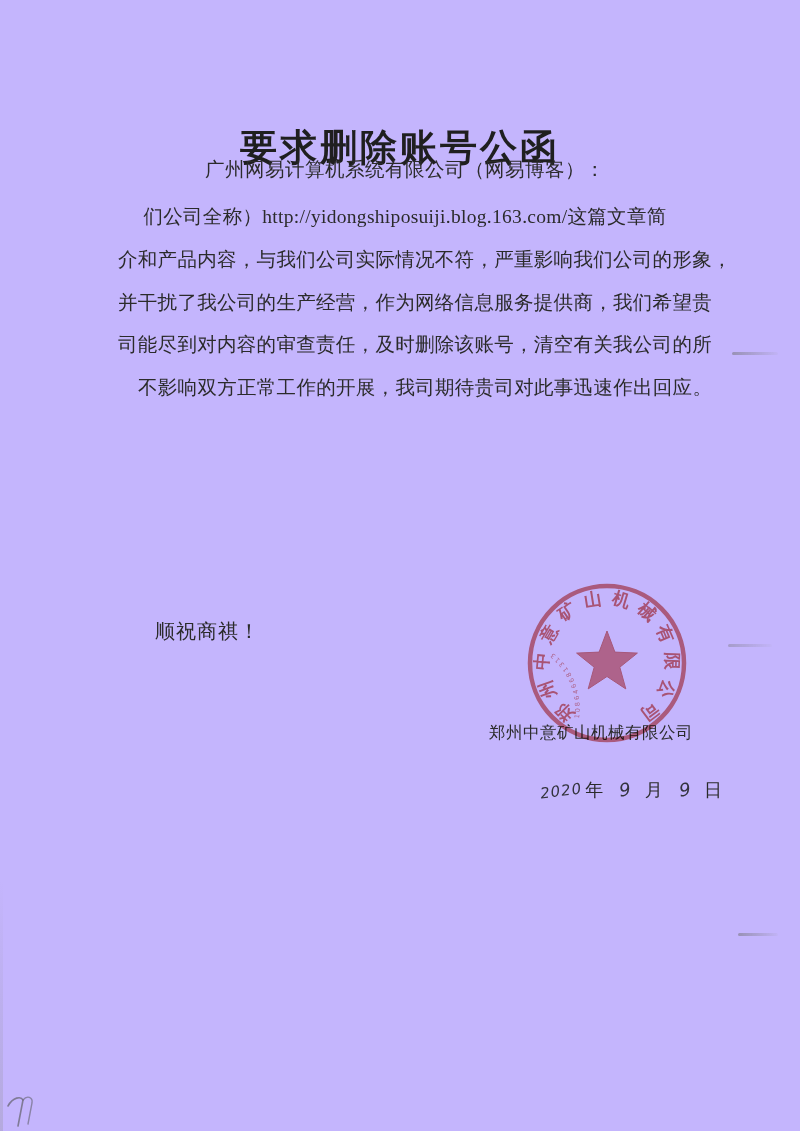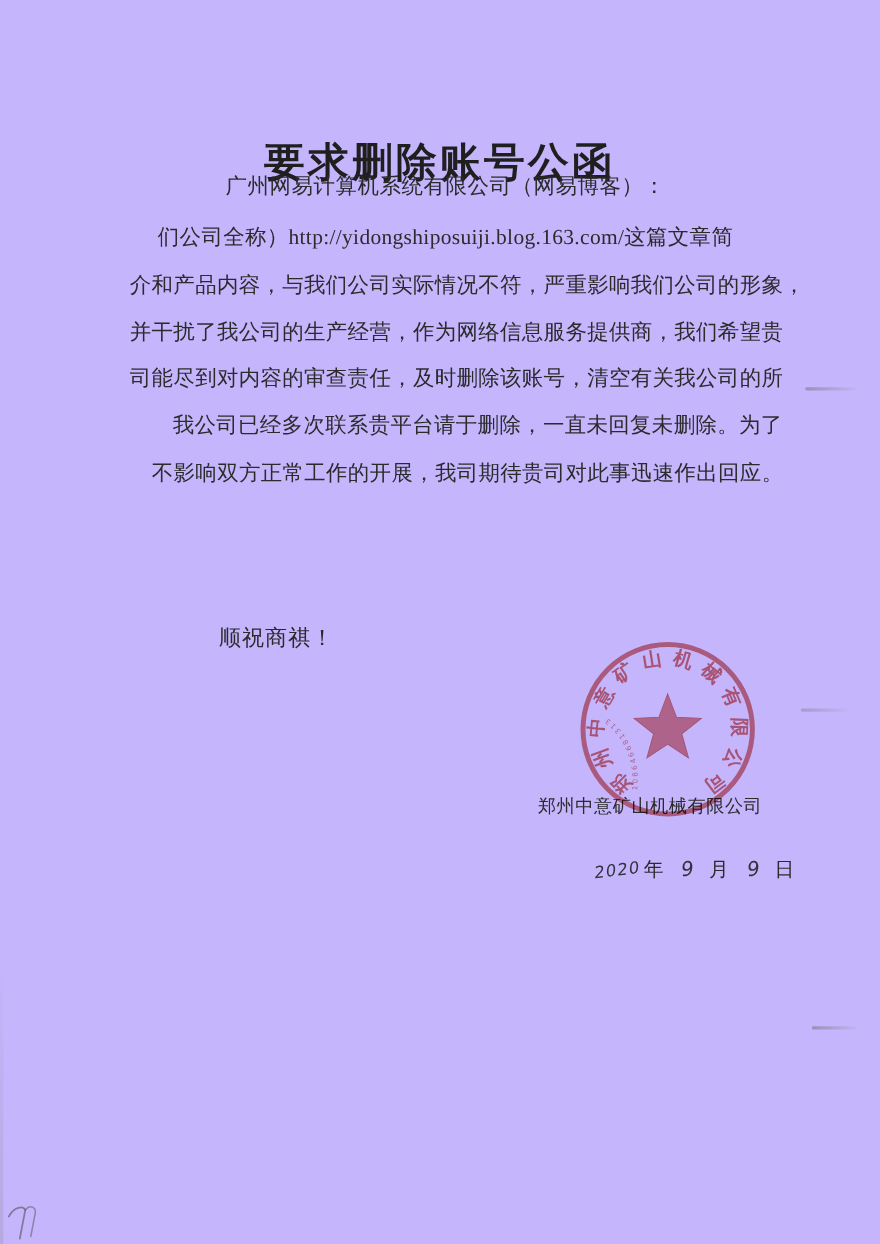--- a/index.html
+++ b/index.html
@@ -29,22 +29,22 @@
     letter-spacing:0.5px;
   }
   .bodyline{
     line-height:42.8px;
     white-space:nowrap;
     letter-spacing:0.3px;
   }
   .indent{text-indent:2em;}
   .skew{margin-left:20px;}
   .closing{
-    position:absolute;left:155px;top:566px;
-    font-size:20px;letter-spacing:1px;margin-left:44px;
+    position:absolute;left:155px;top:618px;
+    font-size:20px;letter-spacing:1px;
   }
   .company-name{
     position:absolute;left:489px;top:722px;
     font-size:16.5px;letter-spacing:0.5px;
     white-space:nowrap;
   }
   .seal{
     position:absolute;left:522px;top:578px;
     width:170px;height:170px;
     mix-blend-mode:multiply;
@@ -86,21 +86,20 @@
   <h1 class="doc-title">要求删除账号公函</h1>
 
   <div class="content">
     <div class="addressee">广州网易计算机系统有限公司（网易博客）：</div>
 
     <div class="bodyline">们公司全称）http://yidongshiposuiji.blog.163.com/这篇文章简</div>
     <div class="bodyline">介和产品内容，与我们公司实际情况不符，严重影响我们公司的形象，</div>
     <div class="bodyline">并干扰了我公司的生产经营，作为网络信息服务提供商，我们希望贵</div>
     <div class="bodyline">司能尽到对内容的审查责任，及时删除该账号，清空有关我公司的所</div>
 
-    <div class="bodyline indent">我公司已经多次联系贵平台请于删除，一直未回复未删除。为了</div>
     <div class="bodyline skew">不影响双方正常工作的开展，我司期待贵司对此事迅速作出回应。</div>
   </div>
 
   <div class="closing">顺祝商祺！</div>
 
   <div class="company-name">郑州中意矿山机械有限公司</div>
 
   <svg class="seal" viewBox="0 0 170 170" xmlns="http://www.w3.org/2000/svg">
     <defs>
       <path id="sealArc" d="M 55.5 136.1 A 59 59 0 1 1 114.5 136.1" fill="none"></path>

